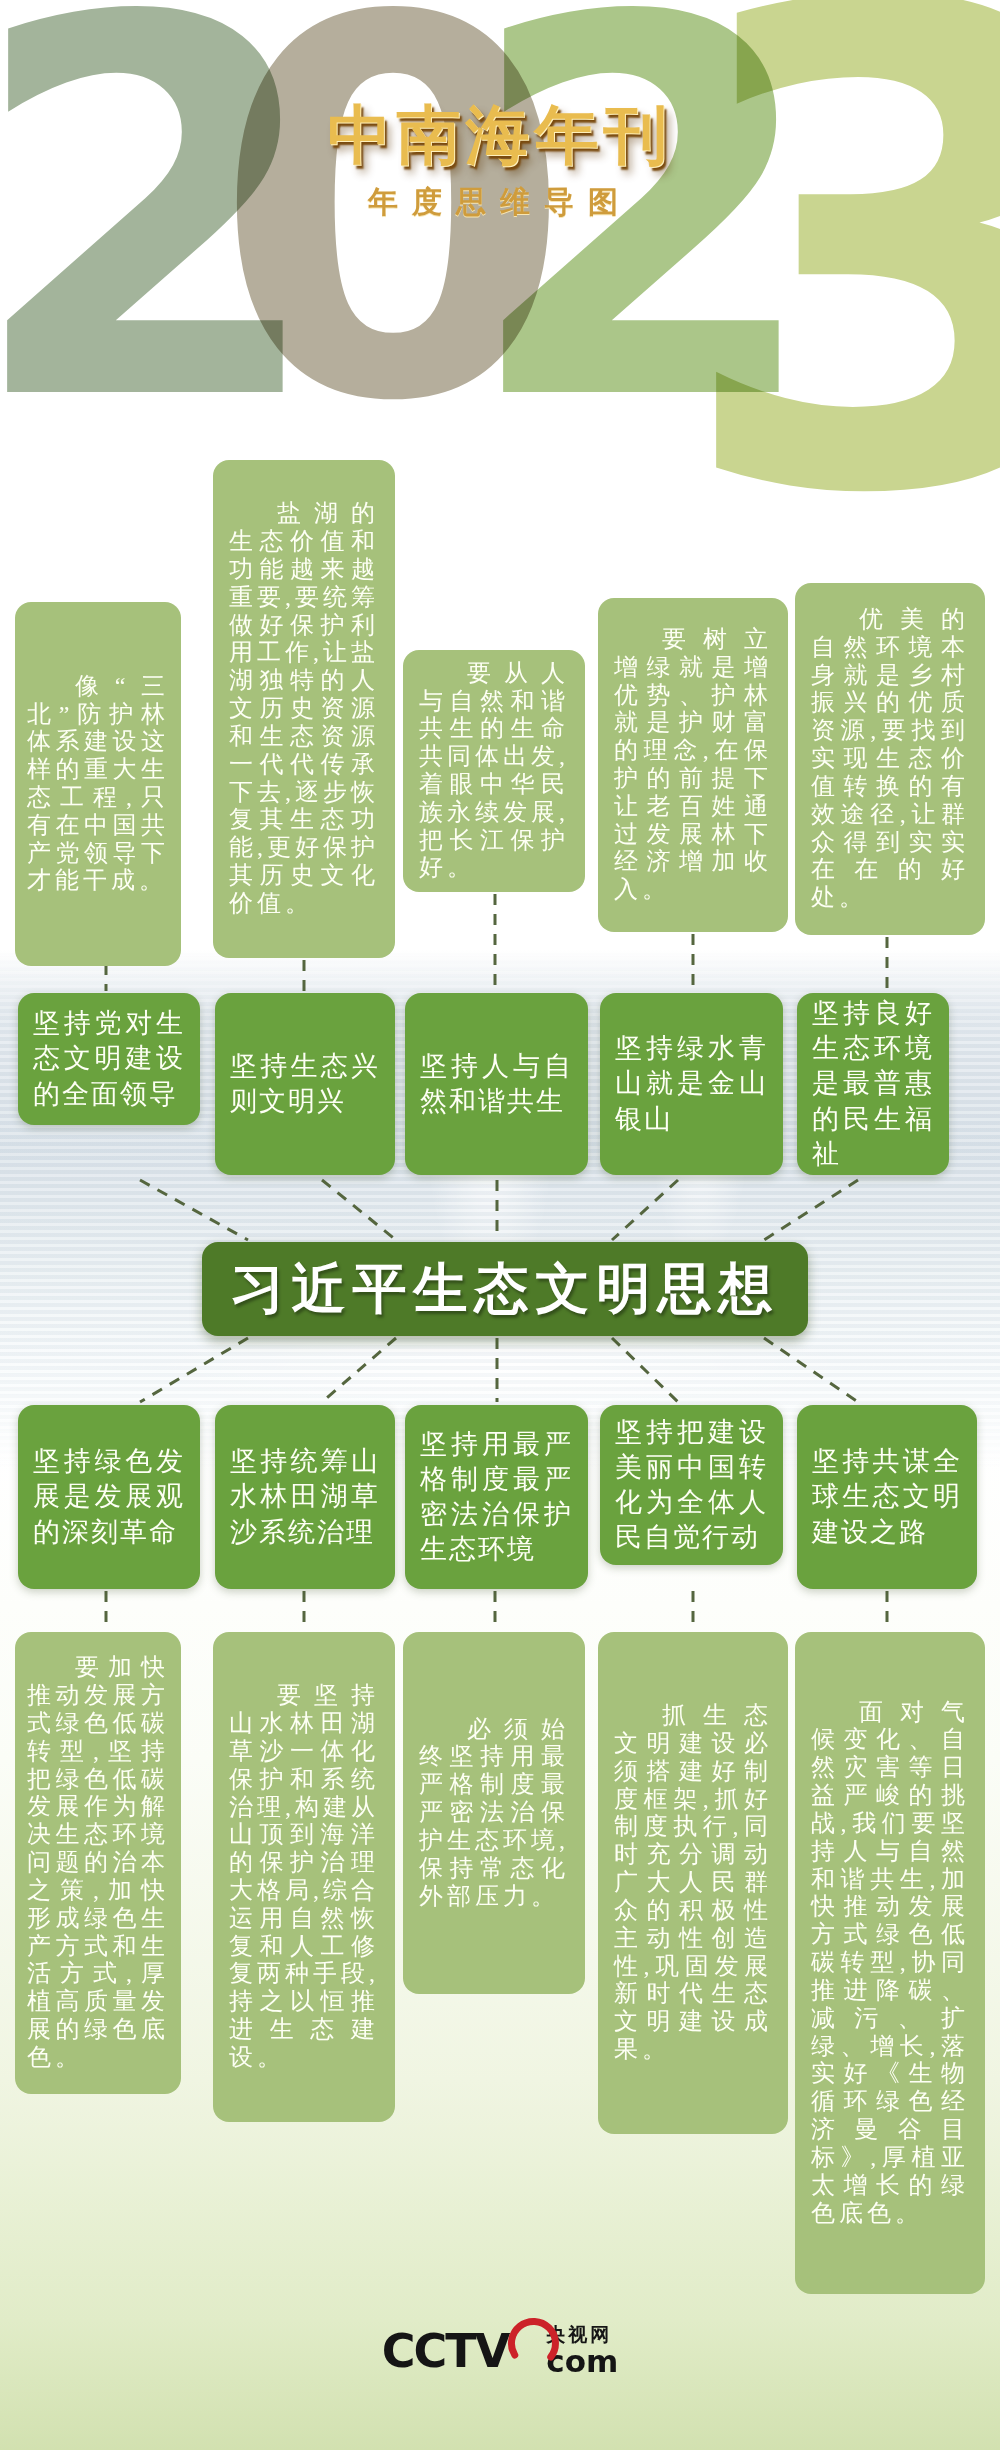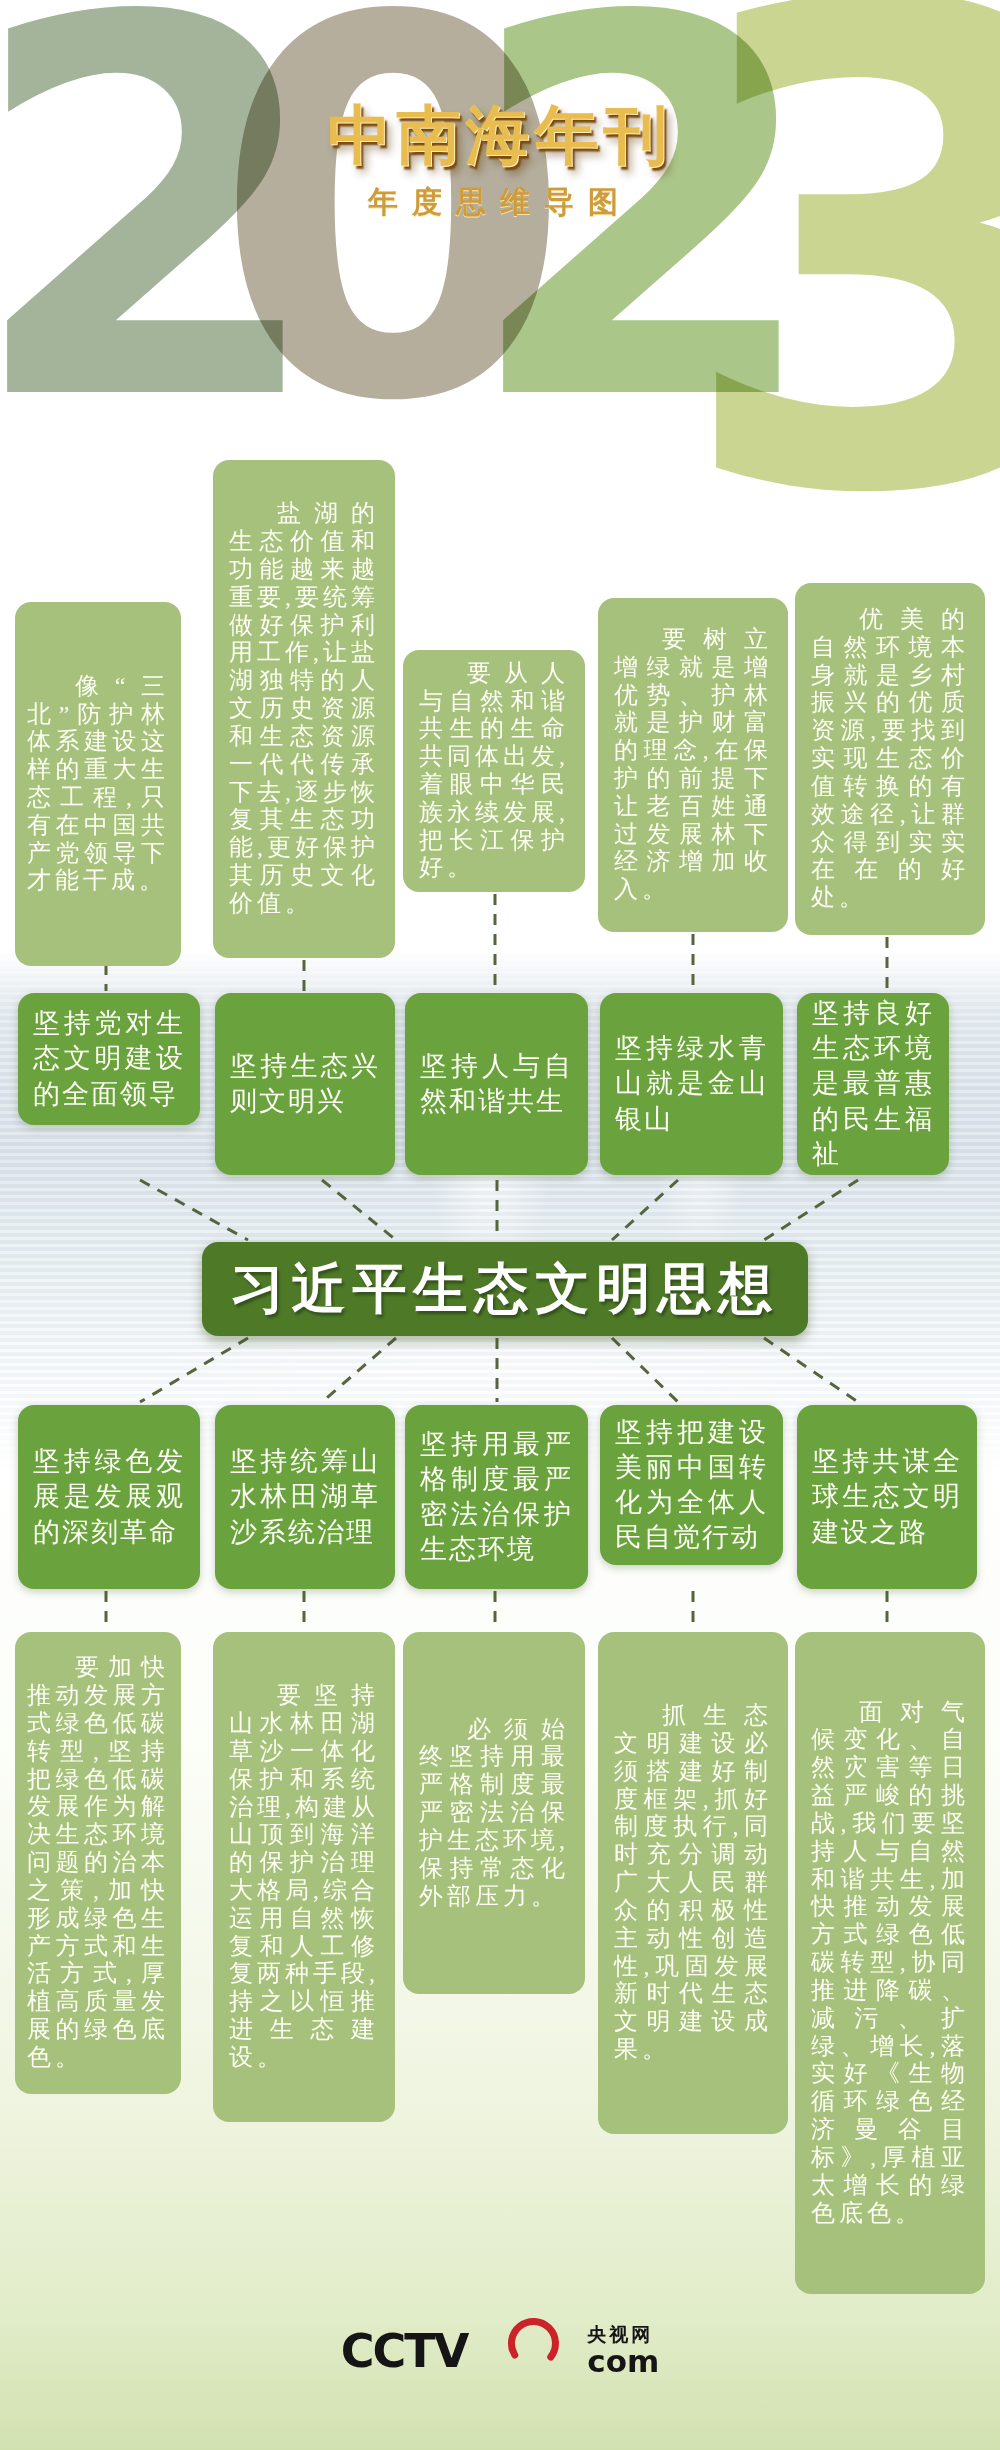--- a/index.html
+++ b/index.html
@@ -94,21 +94,21 @@
   }
   .banner h1{
     margin:12px;font-size:54px;font-weight:bold;color:#fff;letter-spacing:7px;
     text-shadow:2px 3px 3px rgba(0,0,0,.35);white-space:nowrap;
   }
 
   
   .footer{
     position:absolute;left:50%;top:2322px;transform:translateX(-50%);
     display:flex;align-items:center;z-index:2;
-    font-family:"DejaVu Sans","Liberation Sans",sans-serif;color:#151515;gap:41px;
+    font-family:"DejaVu Sans","Liberation Sans",sans-serif;color:#151515;
   }
   .cctv{font-size:46px;font-weight:900;letter-spacing:-2px;}
   .arc{position:relative;top:-9px;margin:0 -16px 0 -4px;}
   .logo-right{display:flex;flex-direction:column;line-height:1;font-weight:bold;}
   .logo-cn{font-size:19px;letter-spacing:3px;margin-bottom:2px;}
   .logo-com{font-size:31px;}
 </style>
 </head>
 <body>
 

